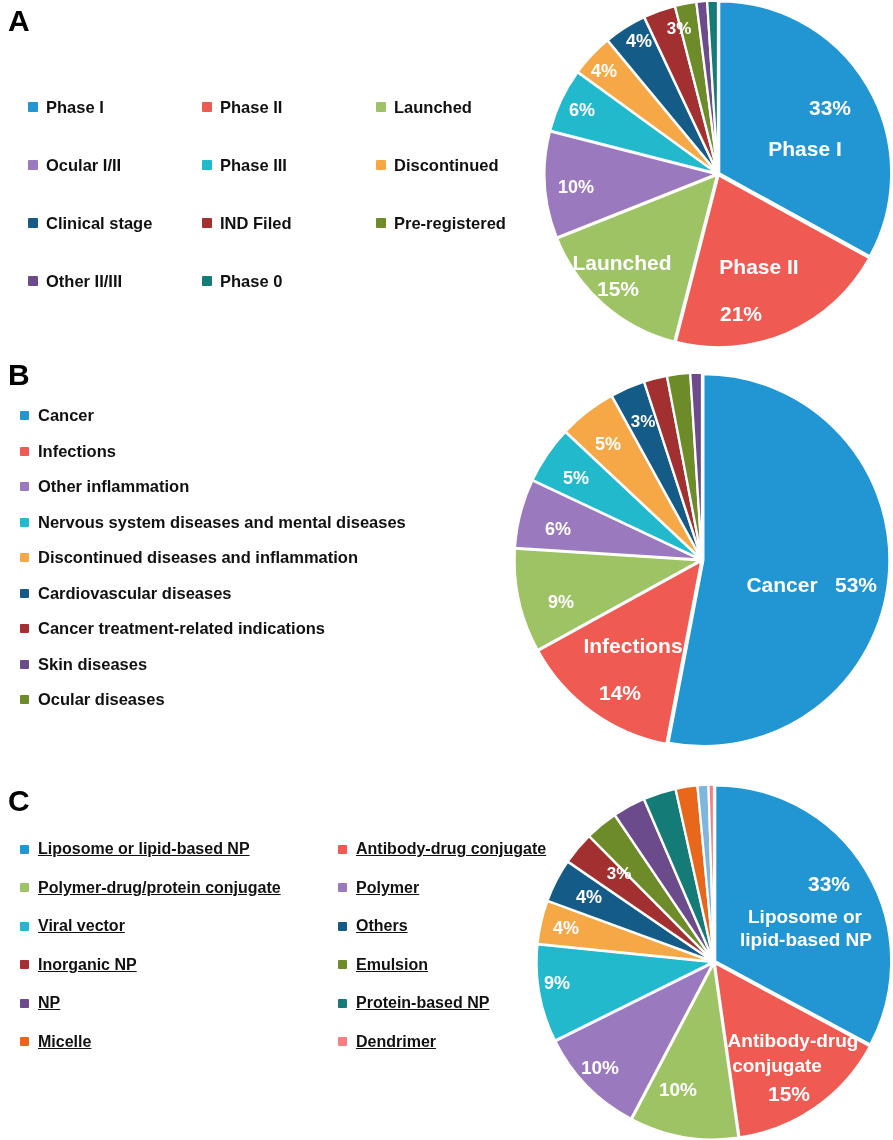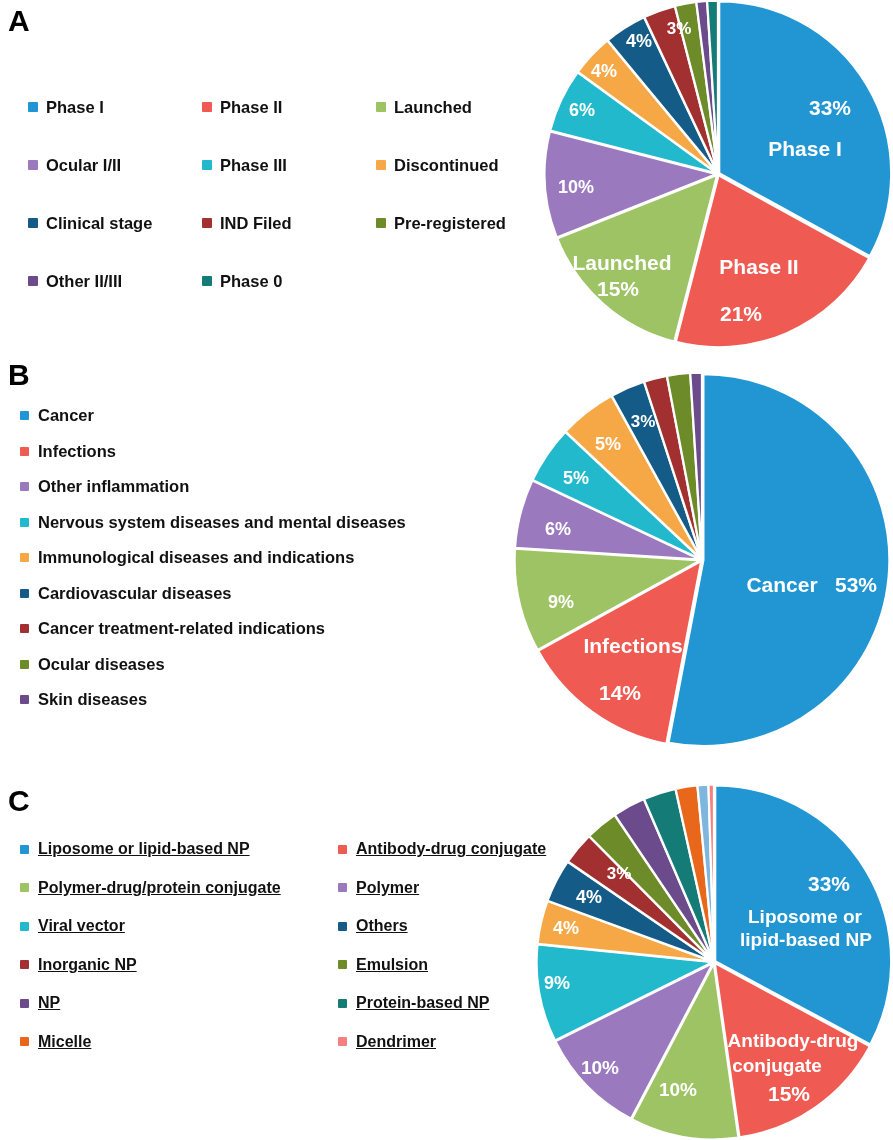--- a/index.html
+++ b/index.html
@@ -162,37 +162,37 @@
       <div class="legend-item">
         <span class="swatch" style="background: rgb(155, 121, 190);"></span>
         <span class="legend-label">Other inflammation</span>
       </div>
       <div class="legend-item">
         <span class="swatch" style="background: rgb(35, 185, 204);"></span>
         <span class="legend-label">Nervous system diseases and mental diseases</span>
       </div>
       <div class="legend-item">
         <span class="swatch" style="background: rgb(247, 168, 70);"></span>
-        <span class="legend-label">Immunological diseases and indications</span>
+        <span class="legend-label">Discontinued diseases and inflammation</span>
       </div>
       <div class="legend-item">
         <span class="swatch" style="background: rgb(20, 92, 135);"></span>
         <span class="legend-label">Cardiovascular diseases</span>
       </div>
       <div class="legend-item">
         <span class="swatch" style="background: rgb(163, 48, 48);"></span>
         <span class="legend-label">Cancer treatment-related indications</span>
       </div>
       <div class="legend-item">
+        <span class="swatch" style="background: rgb(107, 75, 140);"></span>
+        <span class="legend-label">Skin diseases</span>
+      </div>
+      <div class="legend-item">
         <span class="swatch" style="background: rgb(110, 139, 42);"></span>
         <span class="legend-label">Ocular diseases</span>
-      </div>
-      <div class="legend-item">
-        <span class="swatch" style="background: rgb(107, 75, 140);"></span>
-        <span class="legend-label">Skin diseases</span>
       </div>
     </div>
 
   <div class="pie-wrap" id="pie-b-wrap" style="left:512px;top:12px;">
     <svg id="pie-b" width="381" height="380" viewBox="0 0 381 380">
         <path d="M 191.39378675044432 188.1317516386459 L 191.39378675044432 2.131751638645909 A 186 186 0 1 1 156.5408622374995 370.837180274182 Z" fill="#2196D3" stroke="#ffffff" stroke-width="2.2" stroke-linejoin="round"></path>
         <path d="M 189.17710064679054 189.13262379212492 L 154.32417613384573 371.838052427661 A 186 186 0 0 1 26.1840581586319 278.7388071750439 Z" fill="#EF5A52" stroke="#ffffff" stroke-width="2.2" stroke-linejoin="round"></path>
         <path d="M 188.63371653328576 188.30540053795517 L 25.640674045127128 277.9115839208742 A 186 186 0 0 1 3.000745045627241 176.62636390550287 Z" fill="#9DC364" stroke="#ffffff" stroke-width="2.2" stroke-linejoin="round"></path>
         <path d="M 188.6439835744199 187.6518341579692 L 3.011012086761383 175.9727975255169 A 186 186 0 0 1 20.346151815740285 108.4568859268657 Z" fill="#9B79BE" stroke="#ffffff" stroke-width="2.2" stroke-linejoin="round"></path>
         <path d="M 188.84208719601563 187.213083271007 L 20.544255437336005 108.0181350399035 A 186 186 0 0 1 53.25392249563308 59.887321568270906 Z" fill="#23B9CC" stroke="#ffffff" stroke-width="2.2" stroke-linejoin="round"></path>

